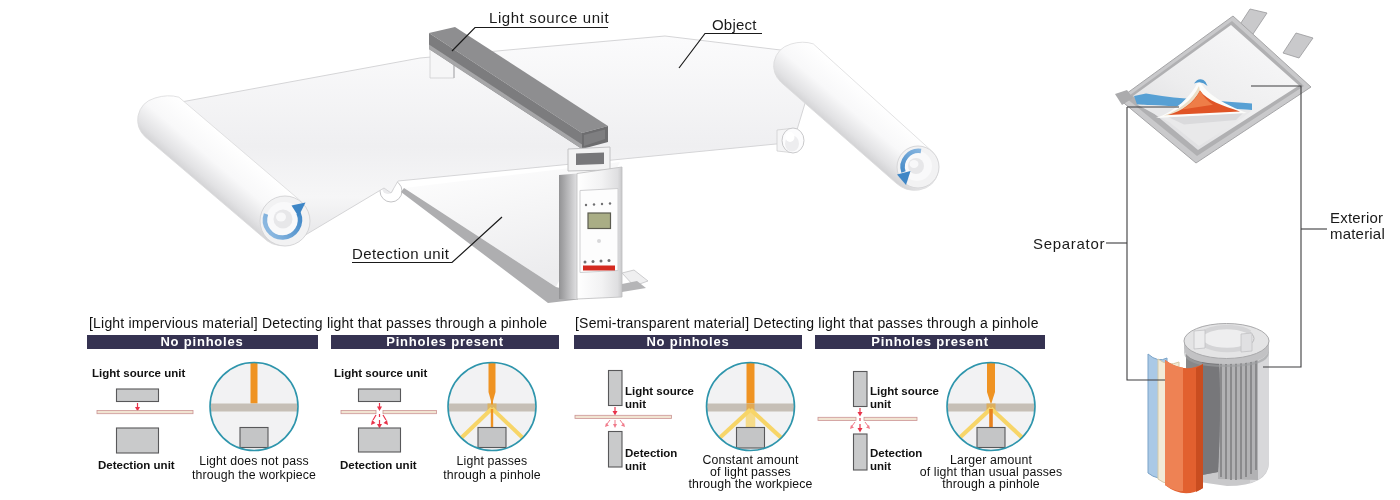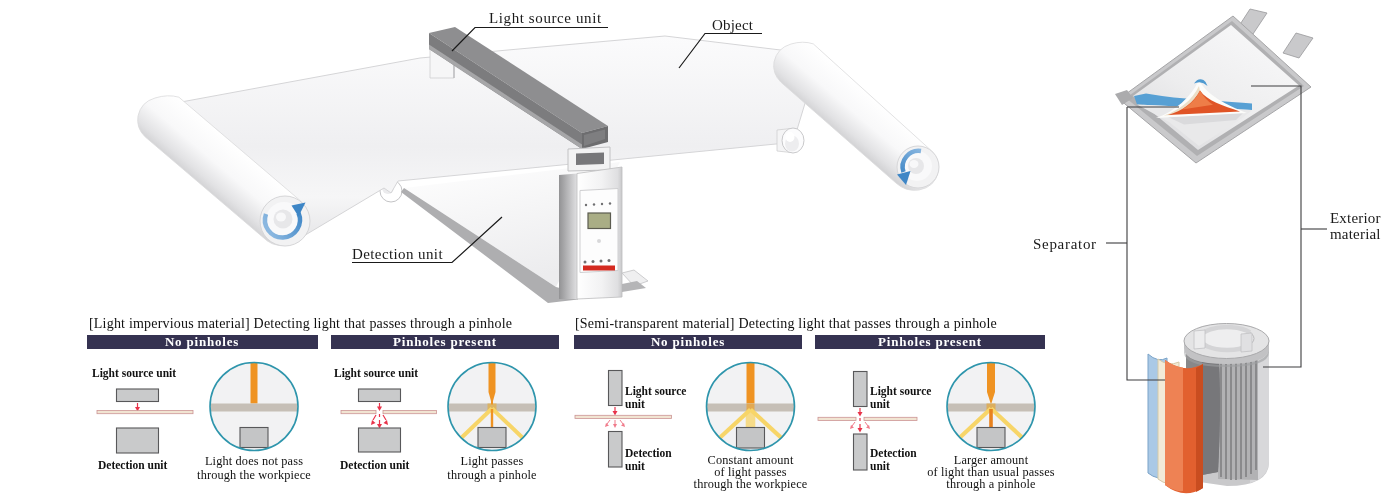--- a/index.html
+++ b/index.html
@@ -1,17 +1,17 @@
 <!DOCTYPE html>
 <html><head>
 <meta charset="utf-8">
 <style>
 html,body{margin:0;padding:0;background:#ffffff;}
 #wrap{position:relative;width:1400px;height:500px;overflow:hidden;background:#ffffff;
-font-family:Liberation Serif, serif;}
+font-family:Liberation Sans, sans-serif;}
 svg{display:block;}
 </style>
 </head>
 <body>
 <div id="wrap">
 <svg width="1400" height="500" viewBox="0 0 1400 500" xmlns="http://www.w3.org/2000/svg">
 <defs>
   <linearGradient id="sheetG" x1="0" y1="0" x2="0" y2="1">
     <stop offset="0" stop-color="#fbfbfc"></stop>
     <stop offset="0.55" stop-color="#efeff1"></stop>

